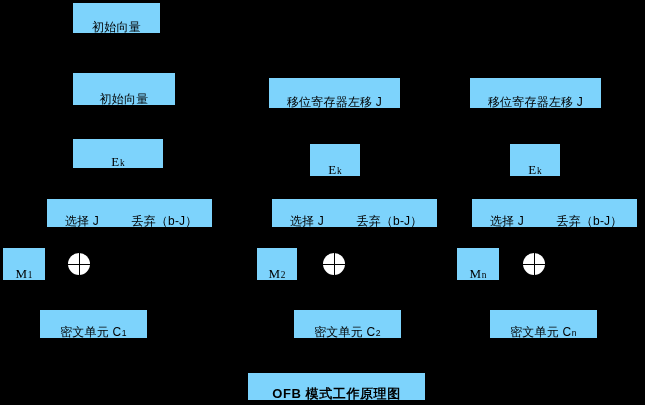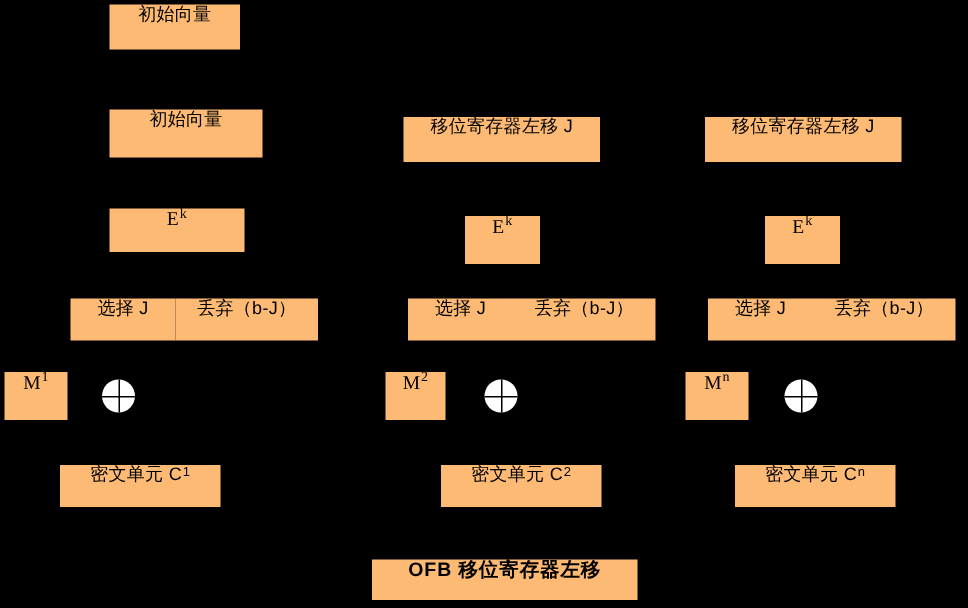--- a/index.html
+++ b/index.html
@@ -11,25 +11,25 @@
   #canvas {
     position: relative;
     width: 645px;
     height: 405px;
     background: #000000;
     overflow: hidden;
     font-family: "Liberation Sans", "DejaVu Sans", sans-serif;
   }
   .box {
     position: absolute;
-    background: #fdba74;
+    background: #7dd3fc;
     color: #000000;
     box-sizing: border-box;
     display: flex;
-    align-items: flex-start;
+    align-items: flex-end;
     justify-content: center;
     font-size: 12px;
     line-height: 1;
     white-space: nowrap;
     letter-spacing: 0.2px;
   }
   .serif {
     font-family: "Liberation Serif", "DejaVu Serif", serif;
     font-size: 13px;
   }
@@ -163,16 +163,16 @@
     <span class="bar-h"></span>
     <span class="bar-v"></span>
   </div>
 
   <div class="box" style="left:490px; top:310px; width:107px; height:28px;">
     <span>密文单元 C</span>
       <span class="sub">n</span>
   </div>
 
   <div class="box title-box" style="left:248px; top:373px; width:177px; height:27px;">
-    <span>OFB 移位寄存器左移</span>
+    <span>OFB 模式工作原理图</span>
   </div>
 
 </div>
 
 </body></html>

